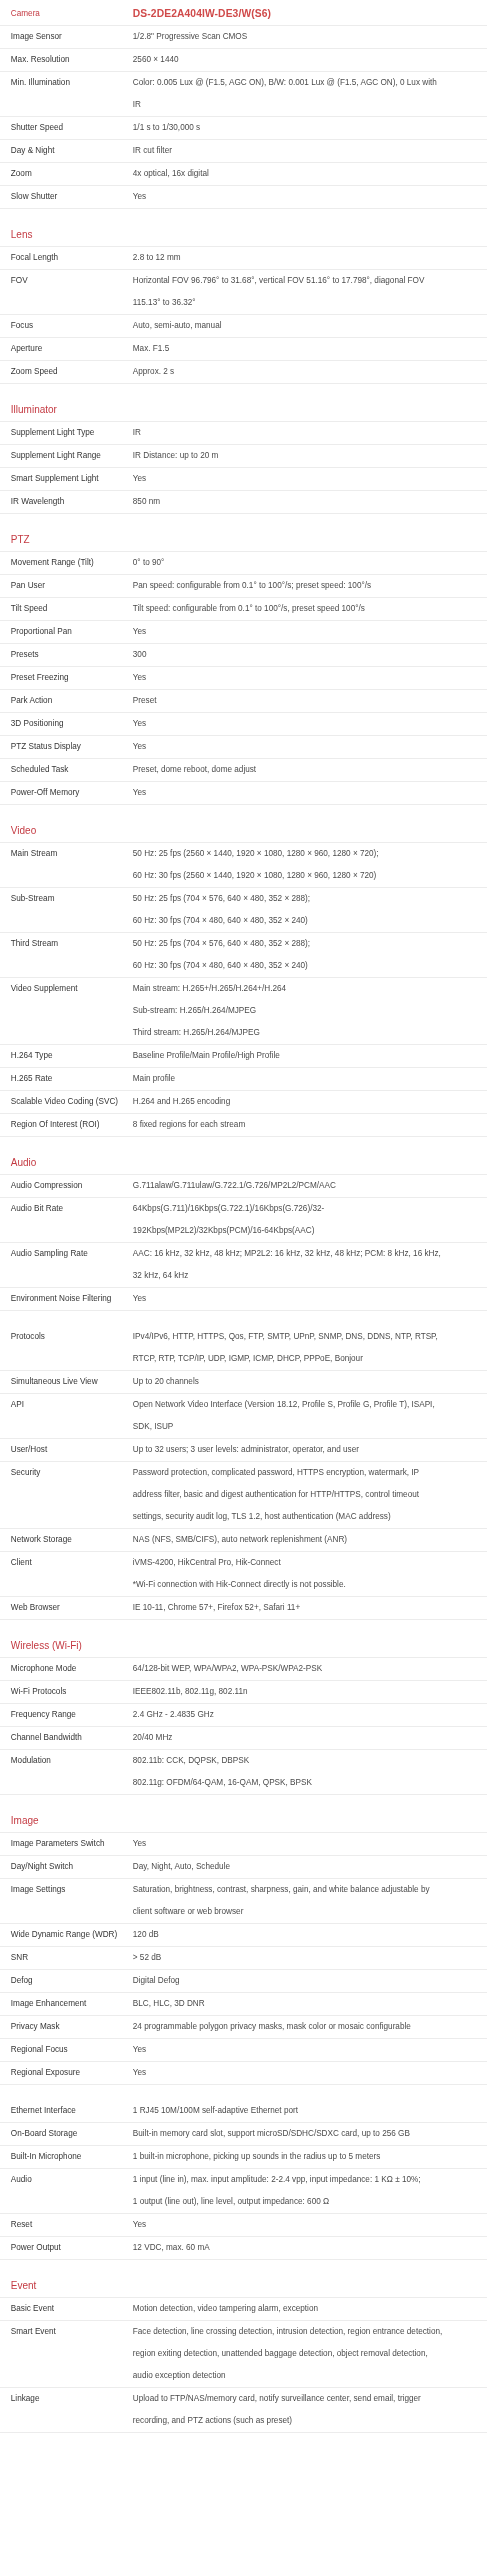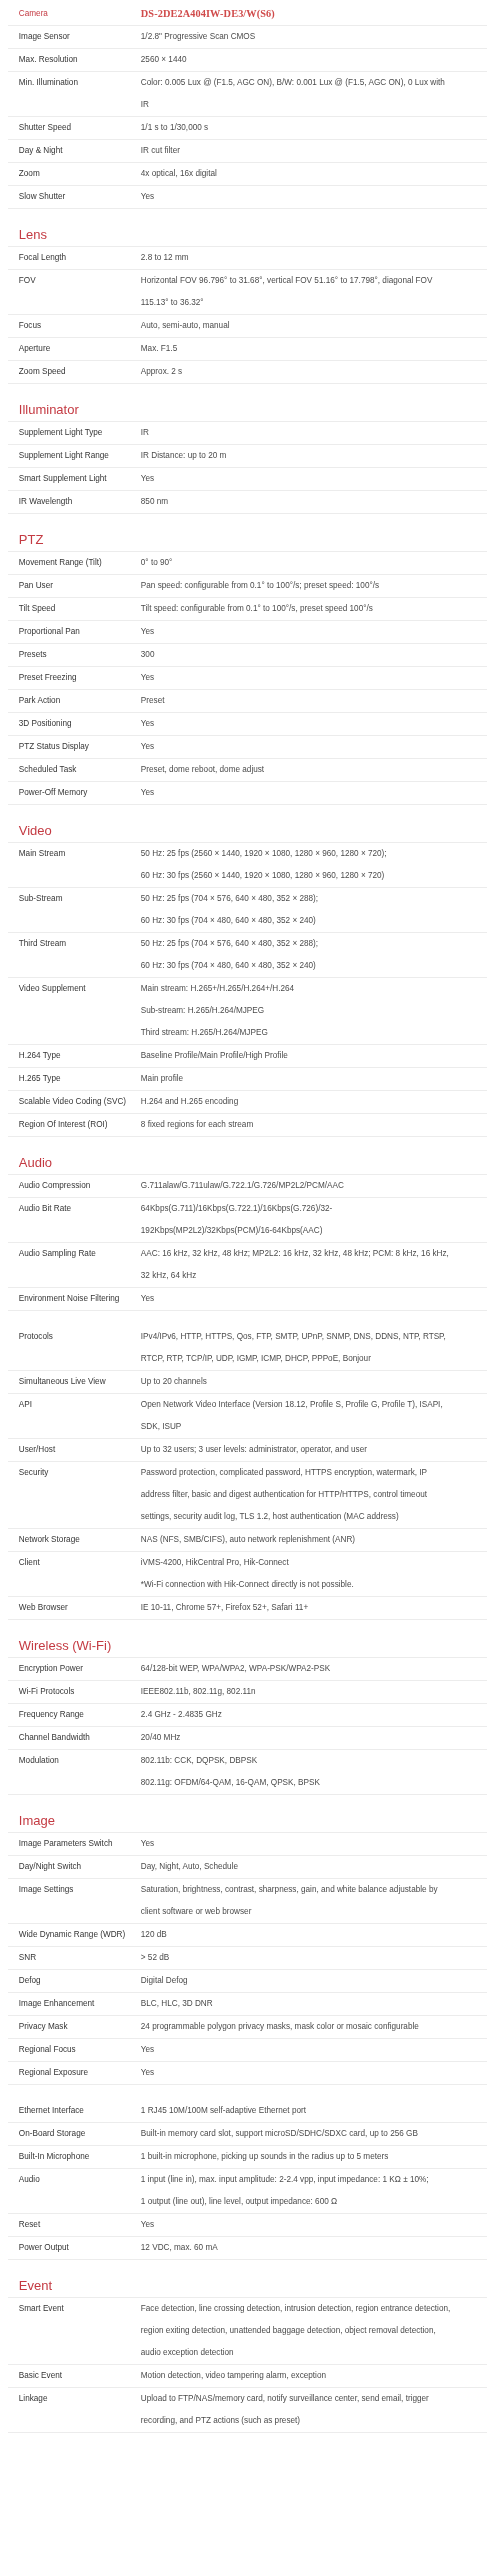--- a/index.html
+++ b/index.html
@@ -12,25 +12,25 @@
   }
   html,body{margin:0;padding:0;background:var(--bg);}
   body{
     width:488px;
     min-height:2913px;
     font-family:"Liberation Sans", sans-serif;
     color:var(--value);
     -webkit-font-smoothing:antialiased;
   }
   #spec{padding-top:2.6px;}
-  .sec{margin-top:15px;padding-left:8px;}
+  .sec{margin-top:15px;}
   .sec:first-child{margin-top:0;}
   .sec-title-line{
     color:var(--accent);
-    font-size:13px;
+    font-size:10px;
     line-height:22px;
     padding-left:10.8px;
     border-bottom:0.5px solid var(--divider);
   }
   .sec-head{
     display:flex;
     border-bottom:0.5px solid var(--divider);
     align-items:center;
   }
   .sec-head .head-label{
@@ -40,21 +40,20 @@
     color:var(--accent);
     font-size:8.2px;
     line-height:22px;
   }
   .sec-head .head-model{
     color:var(--model);
     font-size:10.3px;
     font-weight:bold;
     line-height:22px;
     letter-spacing:0.1px;
-    font-family:Liberation Serif, serif;
   }
   .row{
     display:flex;
     border-bottom:0.5px solid var(--divider);
   }
   .row .lbl{
     width:122px;
     flex:none;
     padding-left:10.8px;
     font-size:8.2px;
@@ -282,21 +281,21 @@
           <span class="vline">Third stream: H.265/H.264/MJPEG</span>
         </div>
       </div>
       <div class="row">
         <div class="lbl">H.264 Type</div>
         <div class="val">
           <span class="vline">Baseline Profile/Main Profile/High Profile</span>
         </div>
       </div>
       <div class="row">
-        <div class="lbl">H.265 Type</div>
+        <div class="lbl">H.265 Rate</div>
         <div class="val">
           <span class="vline">Main profile</span>
         </div>
       </div>
       <div class="row">
         <div class="lbl">Scalable Video Coding (SVC)</div>
         <div class="val">
           <span class="vline">H.264 and H.265 encoding</span>
         </div>
       </div>
@@ -381,21 +380,21 @@
       <div class="row">
         <div class="lbl">Web Browser</div>
         <div class="val">
           <span class="vline">IE 10-11, Chrome 57+, Firefox 52+, Safari 11+</span>
         </div>
       </div>
     </div>
     <div class="sec">
       <div class="sec-title-line">Wireless (Wi-Fi)</div>
       <div class="row">
-        <div class="lbl">Encryption Power</div>
+        <div class="lbl">Microphone Mode</div>
         <div class="val">
           <span class="vline">64/128-bit WEP, WPA/WPA2, WPA-PSK/WPA2-PSK</span>
         </div>
       </div>
       <div class="row">
         <div class="lbl">Wi-Fi Protocols</div>
         <div class="val">
           <span class="vline">IEEE802.11b, 802.11g, 802.11n</span>
         </div>
       </div>
@@ -517,29 +516,29 @@
       <div class="row">
         <div class="lbl">Power Output</div>
         <div class="val">
           <span class="vline">12 VDC, max. 60 mA</span>
         </div>
       </div>
     </div>
     <div class="sec">
       <div class="sec-title-line">Event</div>
       <div class="row">
+        <div class="lbl">Basic Event</div>
+        <div class="val">
+          <span class="vline">Motion detection, video tampering alarm, exception</span>
+        </div>
+      </div>
+      <div class="row">
         <div class="lbl">Smart Event</div>
         <div class="val">
           <span class="vline">Face detection, line crossing detection, intrusion detection, region entrance detection, region exiting detection, unattended baggage detection, object removal detection, audio exception detection</span>
-        </div>
-      </div>
-      <div class="row">
-        <div class="lbl">Basic Event</div>
-        <div class="val">
-          <span class="vline">Motion detection, video tampering alarm, exception</span>
         </div>
       </div>
       <div class="row">
         <div class="lbl">Linkage</div>
         <div class="val">
           <span class="vline">Upload to FTP/NAS/memory card, notify surveillance center, send email, trigger recording, and PTZ actions (such as preset)</span>
         </div>
       </div>
     </div>
   </div>

